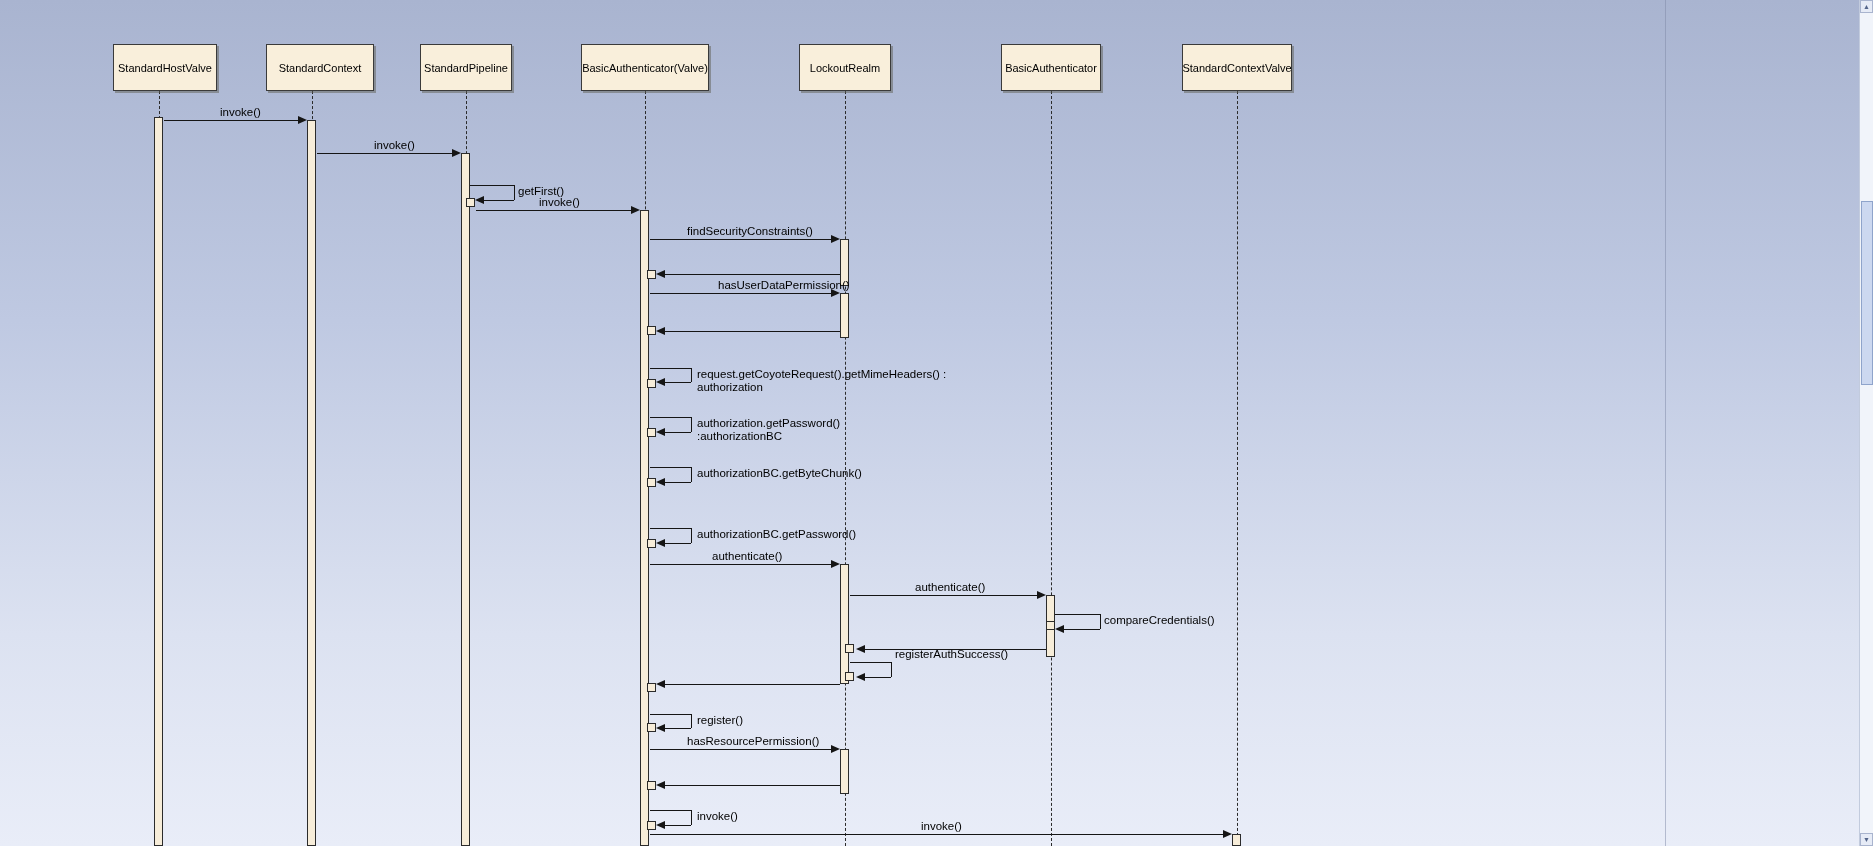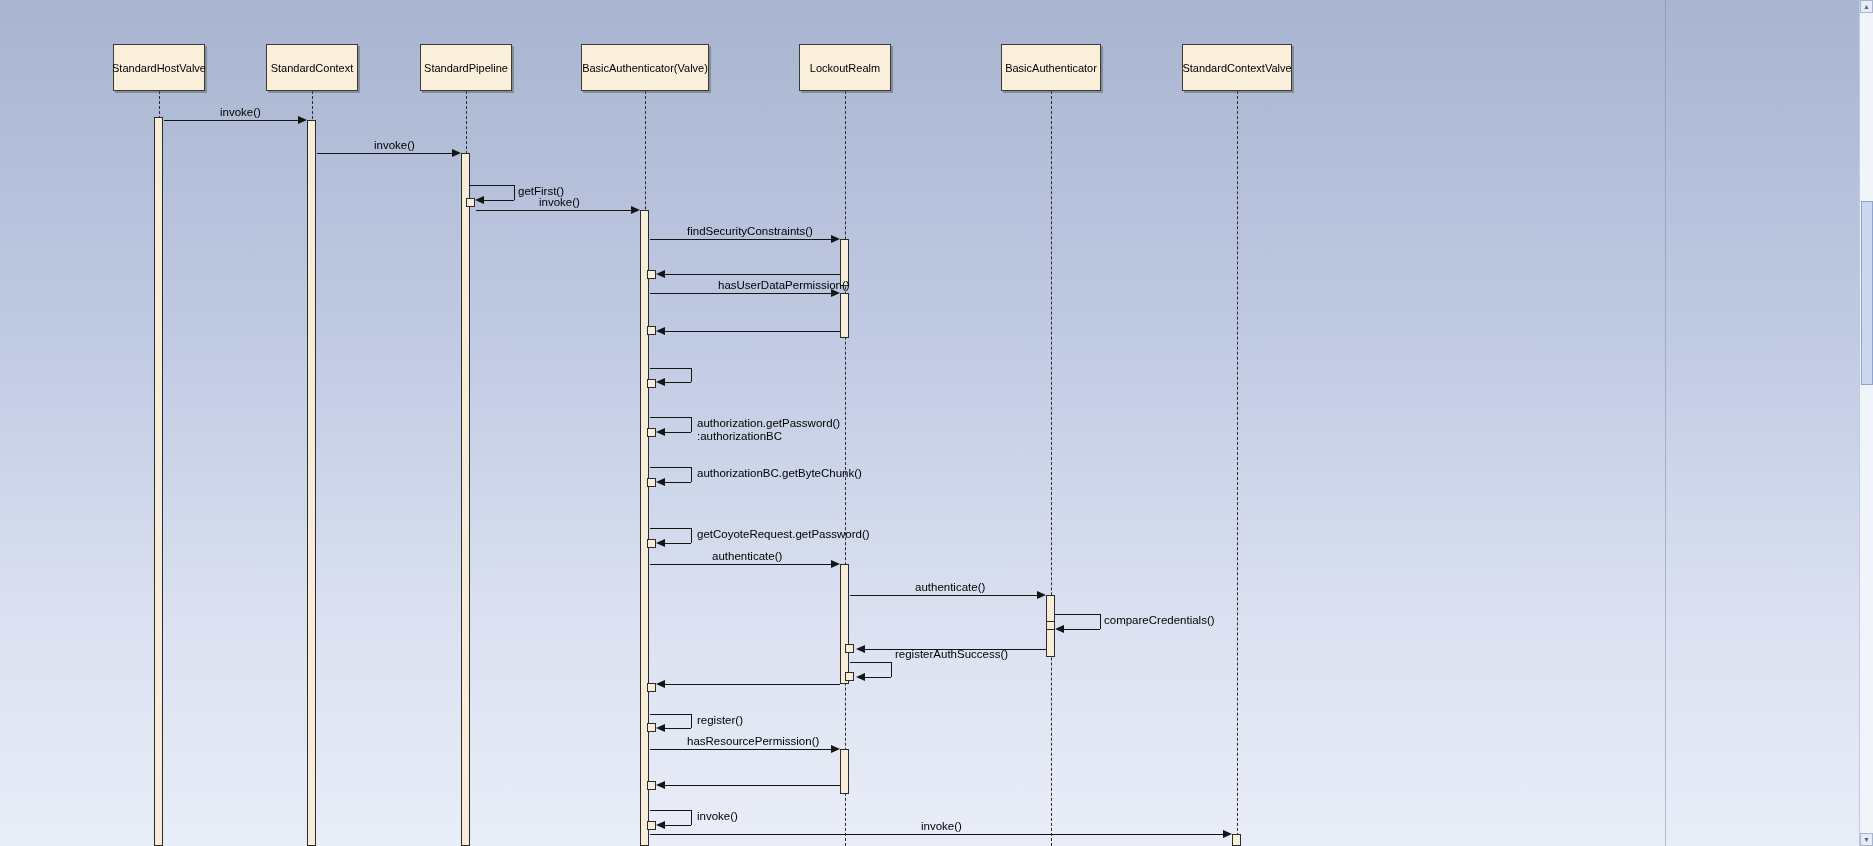--- a/index.html
+++ b/index.html
@@ -96,39 +96,41 @@
   <div class="ar" style="left:831px;top:289px"></div>
   <div class="lb" style="left:718px;top:279px">hasUserDataPermission()</div>
 
   <div class="al" style="left:656px;top:327px"></div>
   <div class="hl" style="left:665px;top:331px;width:175px"></div>
 
   <div class="hl" style="left:650px;top:368px;width:41px"></div>
   <div class="vl" style="left:691px;top:368px;height:14px"></div>
   <div class="hl" style="left:665px;top:382px;width:26px"></div>
   <div class="al" style="left:656px;top:378px"></div>
+  <div class="lb" style="left:697px;top:368px">request.getCoyoteRequest().getMimeHeaders() :
+authorization</div>
 
   <div class="hl" style="left:650px;top:417px;width:41px"></div>
   <div class="vl" style="left:691px;top:417px;height:15px"></div>
   <div class="hl" style="left:665px;top:432px;width:26px"></div>
   <div class="al" style="left:656px;top:428px"></div>
   <div class="lb" style="left:697px;top:417px">authorization.getPassword()
 :authorizationBC</div>
 
   <div class="hl" style="left:650px;top:467px;width:41px"></div>
   <div class="vl" style="left:691px;top:467px;height:15px"></div>
   <div class="hl" style="left:665px;top:482px;width:26px"></div>
   <div class="al" style="left:656px;top:478px"></div>
   <div class="lb" style="left:697px;top:467px">authorizationBC.getByteChunk()</div>
 
   <div class="hl" style="left:650px;top:528px;width:41px"></div>
   <div class="vl" style="left:691px;top:528px;height:15px"></div>
   <div class="hl" style="left:665px;top:543px;width:26px"></div>
   <div class="al" style="left:656px;top:539px"></div>
-  <div class="lb" style="left:697px;top:528px">getCoyoteRequest.getPassword()</div>
+  <div class="lb" style="left:697px;top:528px">authorizationBC.getPassword()</div>
 
   <div class="hl" style="left:650px;top:564px;width:181px"></div>
   <div class="ar" style="left:831px;top:560px"></div>
   <div class="lb" style="left:712px;top:550px">authenticate()</div>
 
   <div class="hl" style="left:850px;top:595px;width:187px"></div>
   <div class="ar" style="left:1037px;top:591px"></div>
   <div class="lb" style="left:915px;top:581px">authenticate()</div>
 
   <div class="hl" style="left:1055px;top:614px;width:45px"></div>
@@ -165,22 +167,22 @@
   <div class="hl" style="left:650px;top:810px;width:41px"></div>
   <div class="vl" style="left:691px;top:810px;height:15px"></div>
   <div class="hl" style="left:665px;top:825px;width:26px"></div>
   <div class="al" style="left:656px;top:821px"></div>
   <div class="lb" style="left:697px;top:810px">invoke()</div>
 
   <div class="hl" style="left:650px;top:834px;width:573px"></div>
   <div class="ar" style="left:1223px;top:830px"></div>
   <div class="lb" style="left:921px;top:820px">invoke()</div>
 
-  <div class="head" style="left:113px;width:92px">StandardHostValve</div>
-  <div class="head" style="left:266px;width:92px">StandardContext</div>
+  <div class="head" style="left:113px;width:104px">StandardHostValve</div>
+  <div class="head" style="left:266px;width:108px">StandardContext</div>
   <div class="head" style="left:420px;width:92px">StandardPipeline</div>
   <div class="head" style="left:581px;width:128px">BasicAuthenticator(Valve)</div>
   <div class="head" style="left:799px;width:92px">LockoutRealm</div>
   <div class="head" style="left:1001px;width:100px">BasicAuthenticator</div>
   <div class="head" style="left:1182px;width:110px">StandardContextValve</div>
 
   <div class="sb">
     <div class="sb-btn sb-up">▲</div>
     <div class="sb-thumb"></div>
     <div class="sb-btn sb-down">▼</div>

